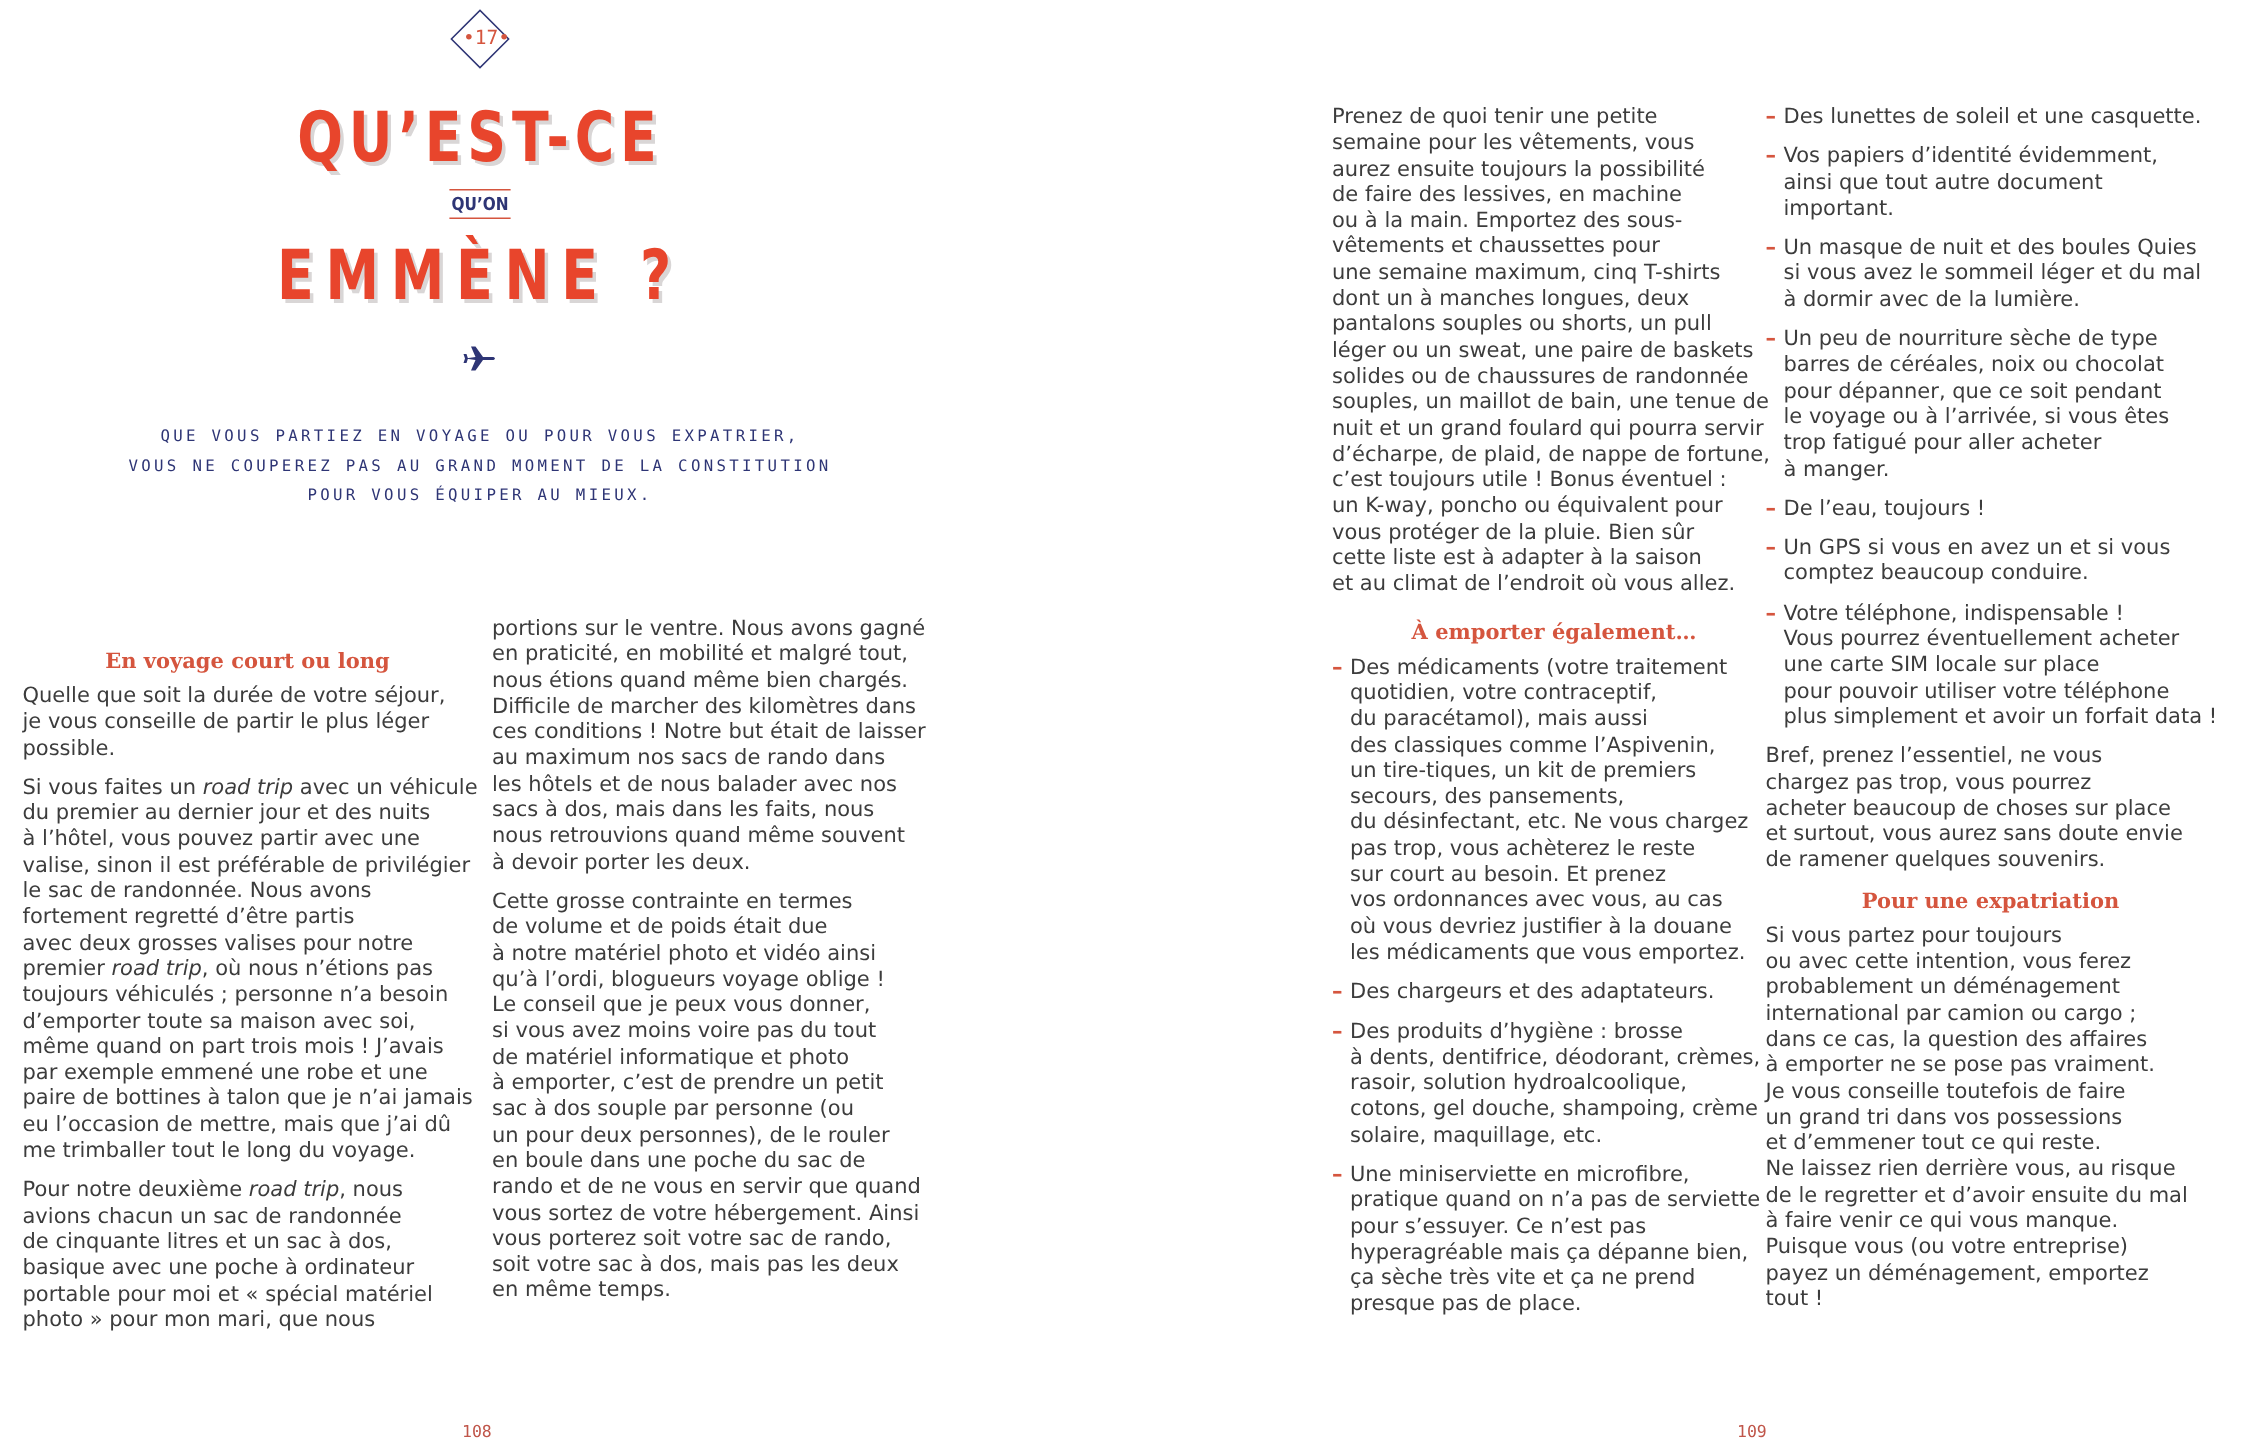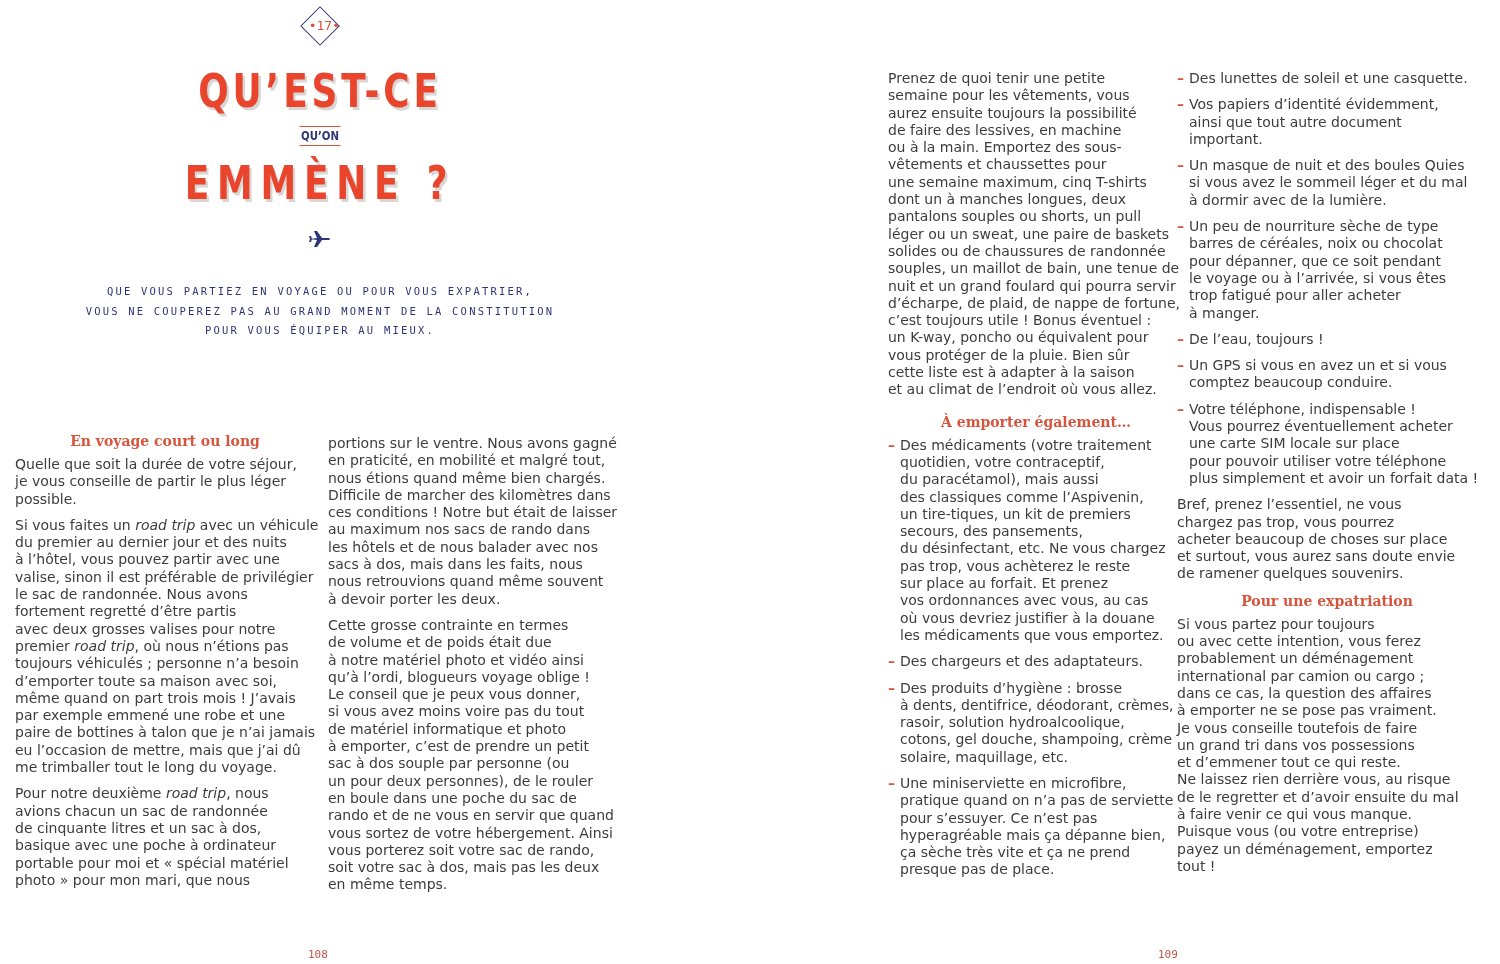--- a/index.html
+++ b/index.html
@@ -49,21 +49,21 @@
   .col .line { white-space: nowrap; display: block; }
   .col em { font-style: italic; }
   .heading {
     font-family: "DejaVu Serif", serif; font-weight: bold; color: #d5553e; font-size: 14px;
     text-align: center; margin: 0 0 6px 0; line-height: 18px;
   }
   .bullet { position: relative; padding-left: 12px; margin: 0 0 9px 0; }
   .bullet .dash { position: absolute; left: 0; top: 0; color: #d5553e; font-weight: bold; }
 
   .col-l1 { left: 15px; top: 432px; width: 300px; }
-  .col-l2 { left: 328px; top: 435px; width: 300px; }
+  .col-l2 { left: 328px; top: 411px; width: 300px; }
   .col-r1 { left: 114px; top: 70px; width: 296px; margin-left: 24px; }
   .col-r2 { left: 427px; top: 70px; width: 300px; }
 
   .pagenum {
     position: absolute; top: 948px; font-family: "DejaVu Sans Mono", monospace; font-size: 11px; color: #c0564a; text-align: center;
   }
 </style>
 </head>
 <body>
 
@@ -185,21 +185,21 @@
         <div class="bullet">
           <span class="dash">–</span>
           <span class="line">Des médicaments (votre traitement</span>
           <span class="line">quotidien, votre contraceptif,</span>
           <span class="line">du paracétamol), mais aussi</span>
           <span class="line">des classiques comme l’Aspivenin,</span>
           <span class="line">un tire-tiques, un kit de premiers</span>
           <span class="line">secours, des pansements,</span>
           <span class="line">du désinfectant, etc. Ne vous chargez</span>
           <span class="line">pas trop, vous achèterez le reste</span>
-          <span class="line">sur place au forfait. Et prenez</span>
+          <span class="line">sur court au besoin. Et prenez</span>
           <span class="line">vos ordonnances avec vous, au cas</span>
           <span class="line">où vous devriez justifier à la douane</span>
           <span class="line">les médicaments que vous emportez.</span>
         </div>
         <div class="bullet">
           <span class="dash">–</span>
           <span class="line">Des chargeurs et des adaptateurs.</span>
         </div>
         <div class="bullet">
           <span class="dash">–</span>

